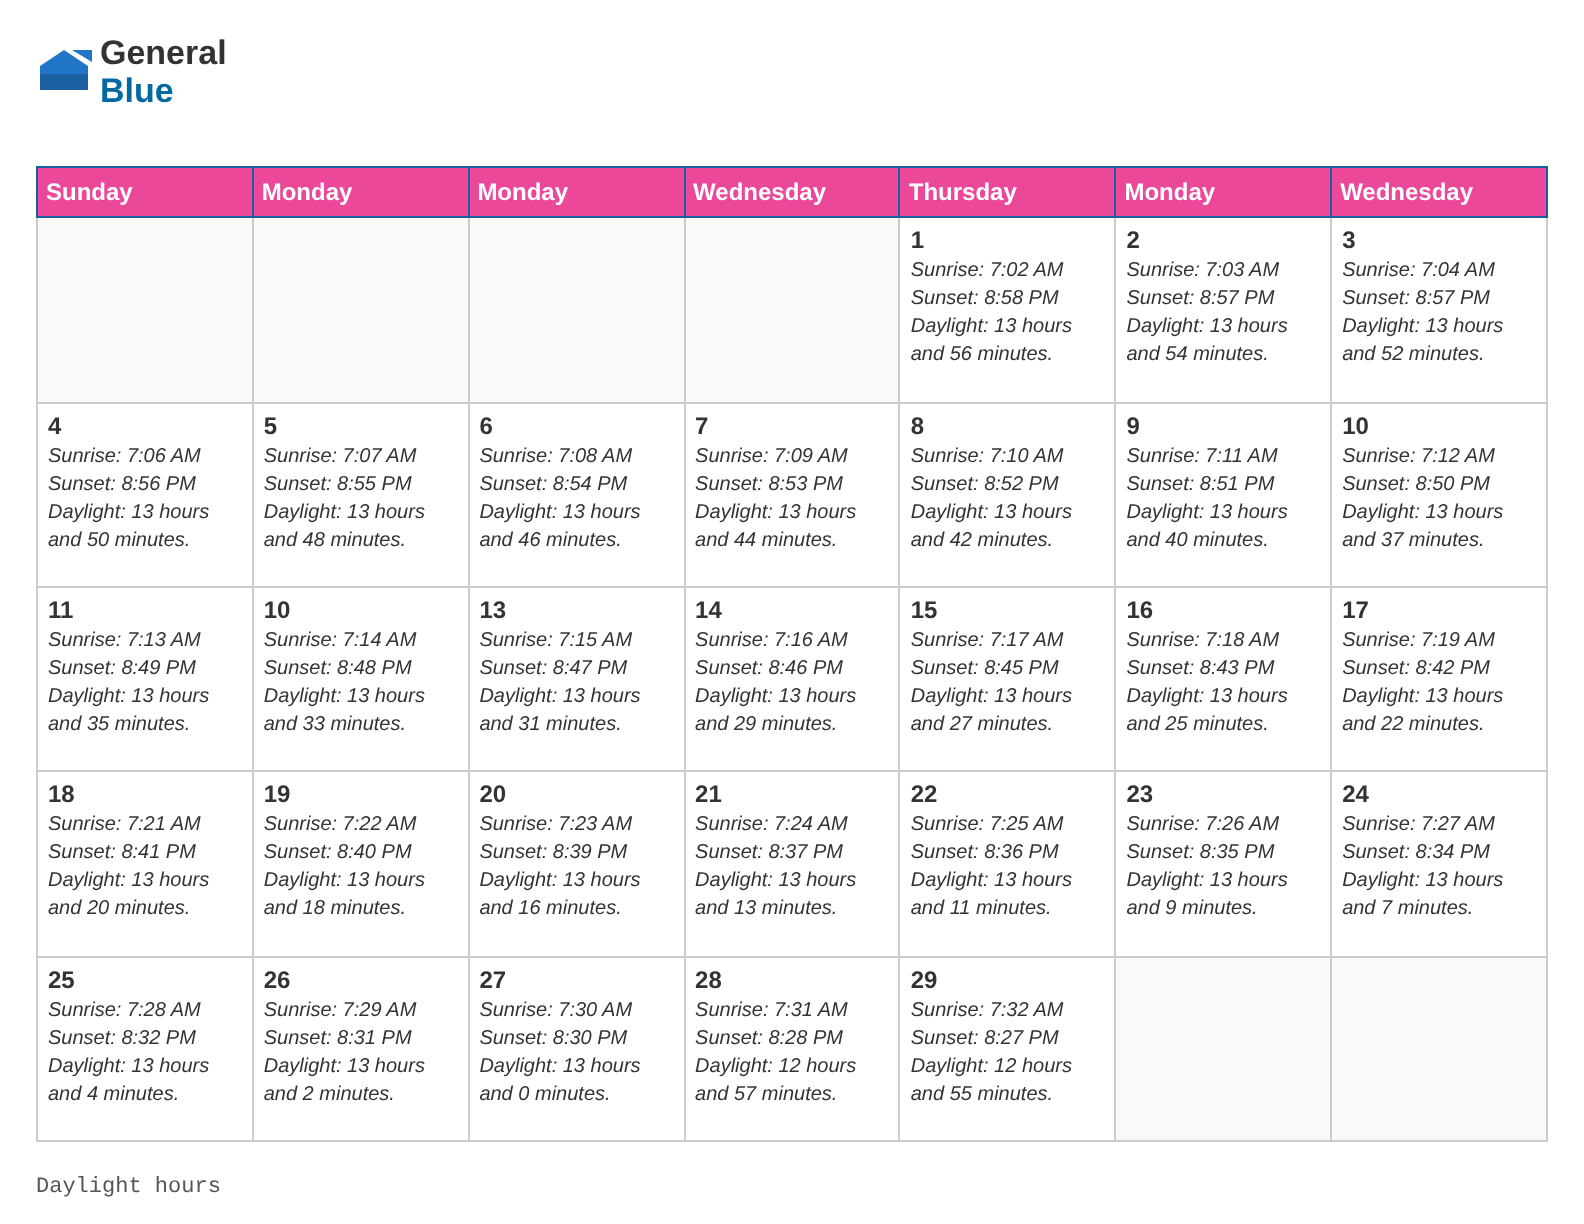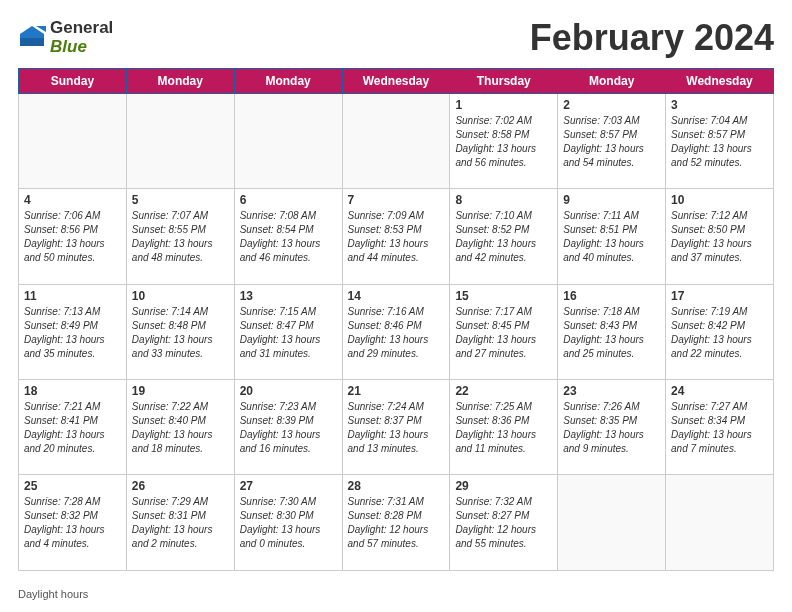--- a/index.html
+++ b/index.html
@@ -13,43 +13,42 @@
     .page {
       width: 792px;
       height: 612px;
       padding: 18px 18px 12px 18px;
       display: flex;
       flex-direction: column;
     }
     .header {
       display: flex;
       justify-content: space-between;
-      align-items: center;
-      margin-bottom: 10px;
+      align-items: flex-start;
+      margin-bottom: 28px;
     }
     .logo {
       display: flex;
       align-items: center;
       gap: 4px;
     }
     .logo-text {
       display: flex;
       flex-direction: column;
       line-height: 1.1;
     }
     .logo-general {
       font-size: 17px;
       font-weight: bold;
       color: #333;
     }
     .logo-blue {
       font-size: 17px;
       font-weight: bold;
-      color: #4d7c0f;
-      font-style: italic;
+      color: #0369a1;
     }
     .logo-icon {
       width: 28px;
       height: 28px;
     }
     .title-block {
       text-align: right;
     }
     .title-month {
       font-size: 36px;
@@ -62,26 +61,26 @@
       color: #555;
     }
     .calendar {
       flex: 1;
       border: 1px solid #ccc;
       border-collapse: collapse;
       width: 100%;
       table-layout: fixed;
     }
     .calendar th {
-      background-color: #be185d;
+      background-color: #ec4899;
       color: #fff;
       font-size: 12px;
       font-weight: bold;
       padding: 5px 4px;
-      text-align: center;
+      text-align: left;
       border: 1px solid #1a5fa0;
     }
     .calendar td {
       border: 1px solid #ccc;
       vertical-align: top;
       padding: 4px 5px;
       font-size: 10.5px;
       color: #333;
       height: 78px;
     }
@@ -101,20 +100,21 @@
       font-style: italic;
     }
     .empty-cell {
       background: #f9f9f9;
     }
     .footer {
       margin-top: 17px;
       font-size: 11px;
       color: #555;
       text-align: left;
+      font-family: Liberation Mono, monospace;
     }
     table {
       width: 100%;
       border-collapse: collapse;
     }
   </style>
 </head>
 <body>
 
 <div class="page">
@@ -124,21 +124,20 @@
         <polygon points="14,2 26,10 26,22 2,22 2,10" fill="#2176c7"></polygon>
         <polygon points="18,2 28,8 28,2" fill="#2176c7"></polygon>
         <rect x="2" y="14" width="24" height="8" fill="#1a5fa0"></rect>
       </svg>
       <div class="logo-text">
         <span class="logo-general">General</span>
         <span class="logo-blue">Blue</span>
       </div>
     </div>
     <div class="title-block">
-      <div class="title-month">February 2024</div>
     </div>
   </div>
 
   <table class="calendar">
     <thead>
       <tr>
       <th>Sunday</th>
           <th>Monday</th>
           <th>Monday</th>
           <th>Wednesday</th>

